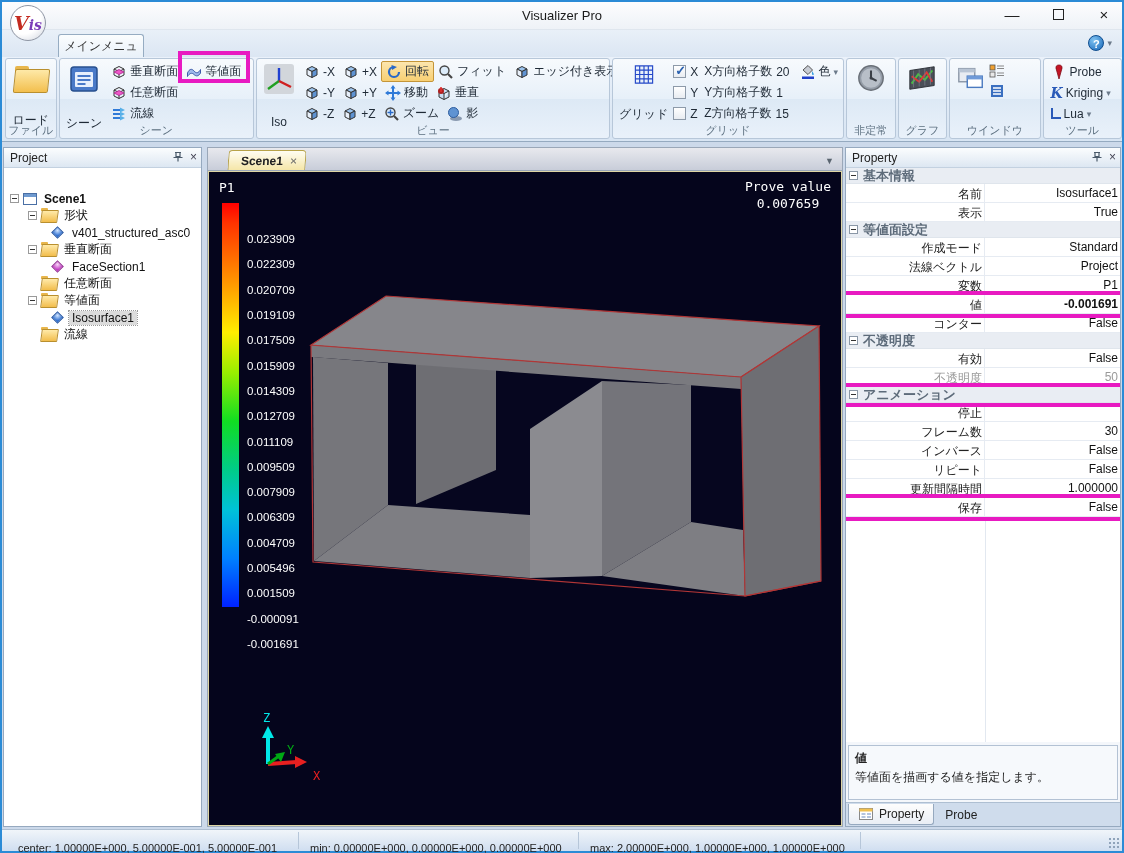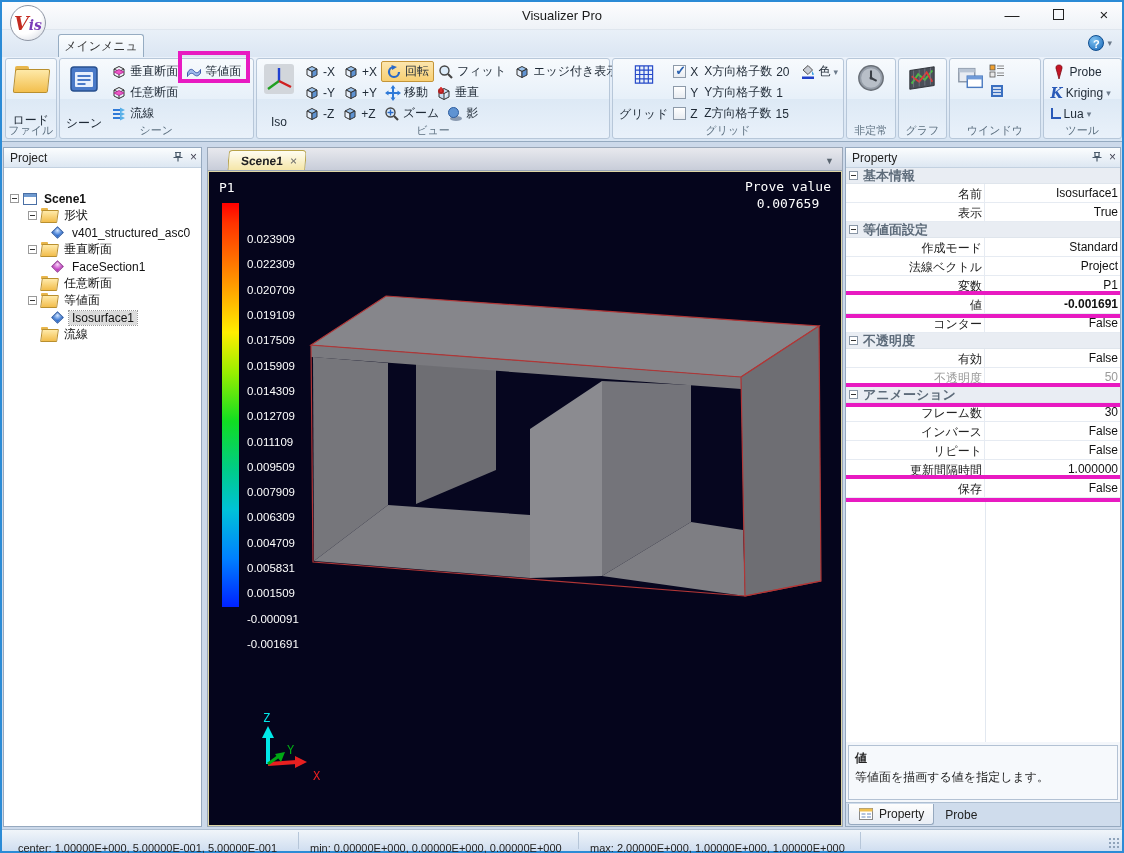--- a/index.html
+++ b/index.html
@@ -633,21 +633,21 @@
             <span>0.019109</span>
             <span>0.017509</span>
             <span>0.015909</span>
             <span>0.014309</span>
             <span>0.012709</span>
             <span>0.011109</span>
             <span>0.009509</span>
             <span>0.007909</span>
             <span>0.006309</span>
             <span>0.004709</span>
-            <span>0.005831</span>
+            <span>0.005496</span>
             <span>0.001509</span>
             <span>-0.000091</span>
             <span>-0.001691</span>
           </div>
           <div id="probe">
             <div>Prove value</div>
             <div>0.007659</div>
           </div>
 
           <svg id="triad" width="120" height="80" viewBox="0 0 120 80">
@@ -725,20 +725,24 @@
             <span class="pname">不透明度</span>
             <span class="pval">50</span>
           </div>
         <div class="annot">
           <div class="pcat">
               <span class="texp"></span>
               <span>アニメーション</span>
             </div>
         </div>
         <div class="prow">
+            <span class="pname">停止</span>
+            <span class="pval"></span>
+          </div>
+        <div class="prow">
             <span class="pname">フレーム数</span>
             <span class="pval">30</span>
           </div>
         <div class="prow">
             <span class="pname">インバース</span>
             <span class="pval">False</span>
           </div>
         <div class="prow">
             <span class="pname">リピート</span>
             <span class="pval">False</span>

